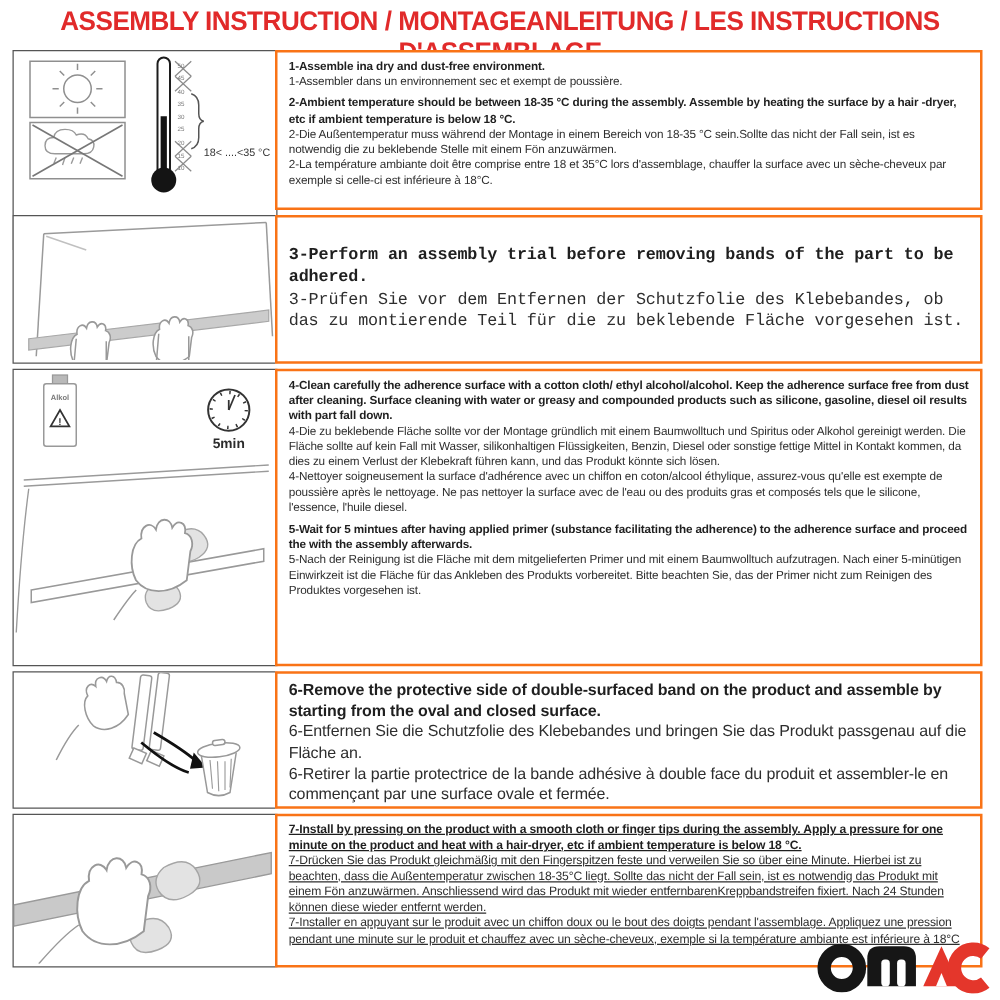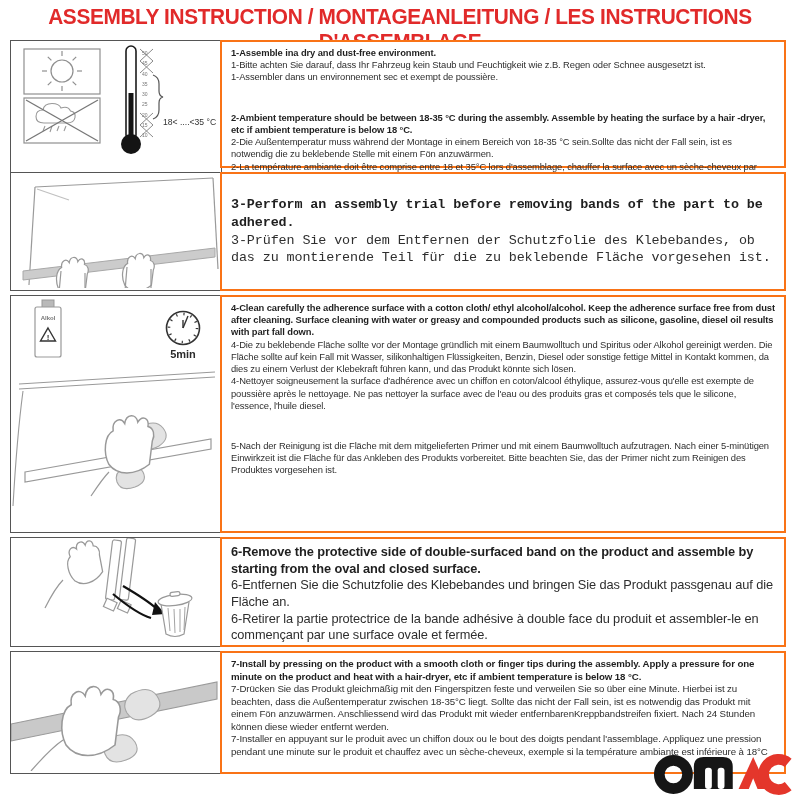--- a/index.html
+++ b/index.html
@@ -10,23 +10,23 @@
   .cell.left{left:10px;width:212px;border:1.5px solid #555;}
   .cell.right{left:220px;width:566px;border:2px solid #f97316;padding:5px 9px;}
   .r1{top:40px;height:160px;}  .r1.right{height:128px;}
   .r2{top:172px;height:119px;font-family:Liberation Mono, monospace;}
   .r3{top:295px;height:238px;}
   .r4{top:537px;height:110px;}
   .r5{top:651px;height:123px;}
   .cell svg{display:block;}
   .step p{margin:0;letter-spacing:-0.1px;}
   .small .step p{font-size:9.4px;line-height:1.3;}
-  .r5cell .step p{font-size:9.7px;line-height:1.29;}
+  .r5cell .step p{font-size:9.7px;line-height:1.29;text-decoration:underline;}
   .step p.en{font-weight:bold;color:#1f1f1f;}
-  .step + .step{margin-top:28px;}
+  .step + .step{margin-top:5px;}
   .big{display:flex;flex-direction:column;justify-content:center;}
   .big .step p{font-size:13.4px;line-height:1.34;}
   .med .step p{font-size:12.8px;line-height:1.3;}
   .thermo-ticks{position:absolute;left:131px;top:7px;font-size:5px;line-height:10.3px;
     white-space:pre-line;color:#777;letter-spacing:0;}
   .thermo-label{position:absolute;left:152px;top:76px;font-size:8.6px;color:#333;}
   .logo{position:absolute;left:653px;top:750px;width:142px;height:45px;}
   .illus{position:relative;width:100%;height:100%;}
 </style>
 </head>
@@ -99,21 +99,20 @@
 25
 20
 15
 10</div>
     <div class="thermo-label">18&lt; ....&lt;35 °C</div>
   </div>
 </div>
 <div class="cell right small r1">
   <div class="step">
     <p class="en">1-Assemble ina dry and dust-free environment.</p>
-    <p class="de">1-Bitte achten Sie darauf, dass Ihr Fahrzeug kein Staub und Feuchtigkeit wie z.B. Regen oder Schnee ausgesetzt ist.</p>
     <p class="fr">1-Assembler dans un environnement sec et exempt de poussière.</p>
   </div>
   <div class="step">
     <p class="en">2-Ambient temperature should be between 18-35 °C  during the assembly. Assemble by heating the surface by a hair -dryer, etc if ambient temperature is below 18 °C.</p>
     <p class="de">2-Die Außentemperatur muss während der Montage in einem Bereich von 18-35 °C  sein.Sollte das nicht der Fall sein, ist es notwendig die zu beklebende Stelle mit einem Fön anzuwärmen.</p>
     <p class="fr">2-La température ambiante doit être comprise entre 18 et 35°C lors d'assemblage, chauffer la surface avec un sèche-cheveux par exemple si celle-ci est inférieure à 18°C.</p>
   </div>
 </div>
 
 <div class="cell left r2">
@@ -178,20 +177,21 @@
     </g>
   </svg>
 </div>
 <div class="cell right small r3">
   <div class="step">
     <p class="en">4-Clean carefully the adherence surface with a cotton cloth/ ethyl alcohol/alcohol. Keep the adherence surface free from dust after cleaning. Surface cleaning with water or greasy and compounded products such as silicone, gasoline, diesel oil results with part fall down.</p>
     <p class="de">4-Die zu beklebende Fläche sollte vor der Montage gründlich mit einem Baumwolltuch und Spiritus oder Alkohol gereinigt werden. Die Fläche sollte auf kein Fall mit Wasser, silikonhaltigen Flüssigkeiten, Benzin, Diesel oder sonstige fettige Mittel in Kontakt kommen, da dies zu einem Verlust der Klebekraft führen kann, und das Produkt könnte sich lösen.</p>
     <p class="fr">4-Nettoyer soigneusement la surface d'adhérence avec un chiffon en coton/alcool éthylique, assurez-vous qu'elle est exempte de poussière après le nettoyage. Ne pas nettoyer la surface avec de l'eau ou des produits gras et composés tels que le silicone, l'essence, l'huile diesel.</p>
   </div>
   <div class="step">
+    <p class="en">5-Wait for 5 mintues after having applied primer (substance facilitating the adherence) to the adherence surface and proceed the with the assembly afterwards.</p>
     <p class="de">5-Nach der Reinigung ist die Fläche mit dem mitgelieferten Primer und mit einem Baumwolltuch aufzutragen. Nach einer 5-minütigen Einwirkzeit ist die Fläche für das Ankleben des Produkts vorbereitet. Bitte beachten Sie, das der Primer nicht zum Reinigen des Produktes vorgesehen ist.</p>
   </div>
 </div>
 
 <div class="cell left r4">
   <svg width="208" height="106" viewBox="0 0 208 106">
 
     <g fill="#fff" stroke="#999" stroke-width="1.2">
       <rect x="98" y="2" width="9" height="60" rx="2" transform="rotate(7 102 32)"></rect>
       <rect x="112" y="0" width="9" height="62" rx="2" transform="rotate(7 116 31)"></rect>

